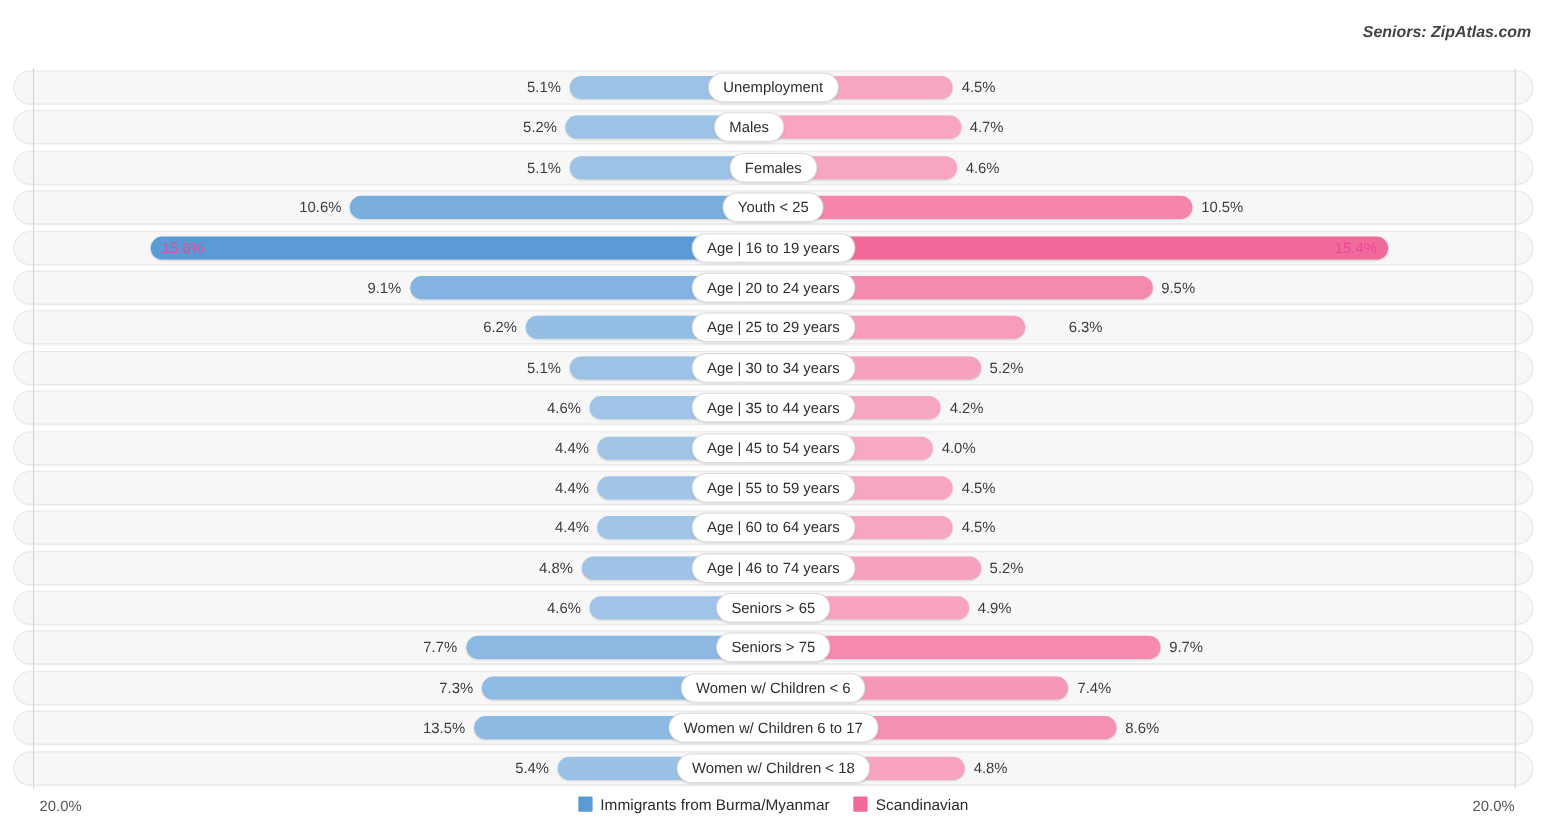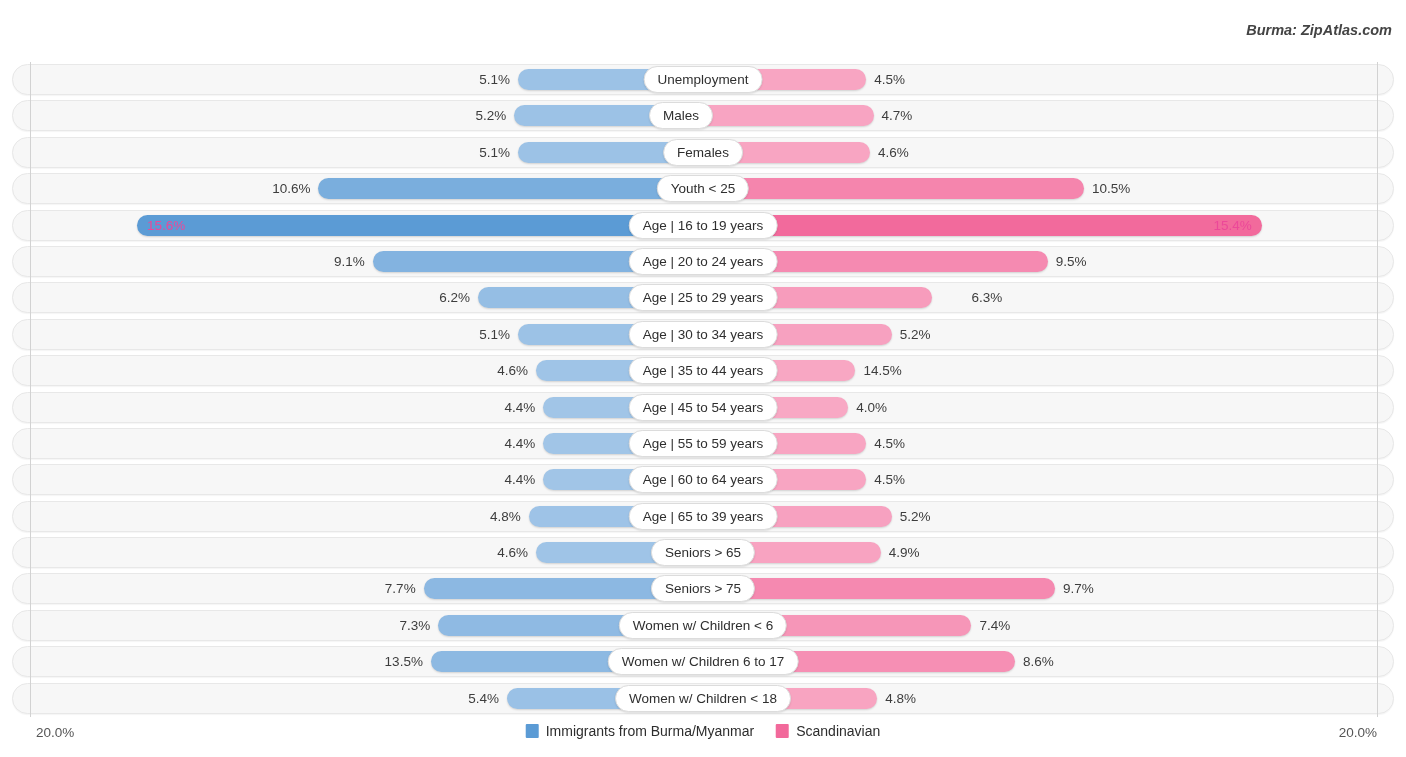--- a/index.html
+++ b/index.html
@@ -175,21 +175,21 @@
     font-size: 14px;
     color: #2d2d2d;
   }
 </style>
 </head>
 <body>
 
 <div id="chart-root">
 
   <div class="header">
-    <div class="chart-source">Burma: ZipAtlas.com</div>
+    <div class="chart-source">Seniors: ZipAtlas.com</div>
   </div>
 
   <div class="plot">
     <div class="axis-line left"></div>
     <div class="axis-line right"></div>
     <div class="rows" id="rows-container">
         <div class="row">
           <div class="track"></div>
           <div class="bars">
             <div class="bar left" style="left: 517.962px; width: 185.038px; background: rgb(156, 194, 230);"></div>
@@ -268,21 +268,21 @@
             <div class="val right" style="left: 899.667px;">5.2%</div>
           </div>
           <div class="cat-pill" style="left: 703px;">Age | 30 to 34 years</div>
         </div>
         <div class="row">
           <div class="track"></div>
           <div class="bars">
             <div class="bar left" style="left: 536.103px; width: 166.897px; background: rgb(159, 196, 231);"></div>
             <div class="val left" style="right: 877.897px;">4.6%</div>
             <div class="bar right" style="left: 703px; width: 152.385px; background: rgb(248, 167, 195);"></div>
-            <div class="val right" style="left: 863.385px;">14.5%</div>
+            <div class="val right" style="left: 863.385px;">4.2%</div>
           </div>
           <div class="cat-pill" style="left: 703px;">Age | 35 to 44 years</div>
         </div>
         <div class="row">
           <div class="track"></div>
           <div class="bars">
             <div class="bar left" style="left: 543.359px; width: 159.641px; background: rgb(161, 197, 231);"></div>
             <div class="val left" style="right: 870.641px;">4.4%</div>
             <div class="bar right" style="left: 703px; width: 145.128px; background: rgb(248, 168, 196);"></div>
             <div class="val right" style="left: 856.128px;">4.0%</div>
@@ -310,21 +310,21 @@
           <div class="cat-pill" style="left: 703px;">Age | 60 to 64 years</div>
         </div>
         <div class="row">
           <div class="track"></div>
           <div class="bars">
             <div class="bar left" style="left: 528.846px; width: 174.154px; background: rgb(158, 195, 231);"></div>
             <div class="val left" style="right: 885.154px;">4.8%</div>
             <div class="bar right" style="left: 703px; width: 188.667px; background: rgb(247, 161, 192);"></div>
             <div class="val right" style="left: 899.667px;">5.2%</div>
           </div>
-          <div class="cat-pill" style="left: 703px;">Age | 65 to 39 years</div>
+          <div class="cat-pill" style="left: 703px;">Age | 46 to 74 years</div>
         </div>
         <div class="row">
           <div class="track"></div>
           <div class="bars">
             <div class="bar left" style="left: 536.103px; width: 166.897px; background: rgb(159, 196, 231);"></div>
             <div class="val left" style="right: 877.897px;">4.6%</div>
             <div class="bar right" style="left: 703px; width: 177.782px; background: rgb(248, 163, 193);"></div>
             <div class="val right" style="left: 888.782px;">4.9%</div>
           </div>
           <div class="cat-pill" style="left: 703px;">Seniors &gt; 65</div>

